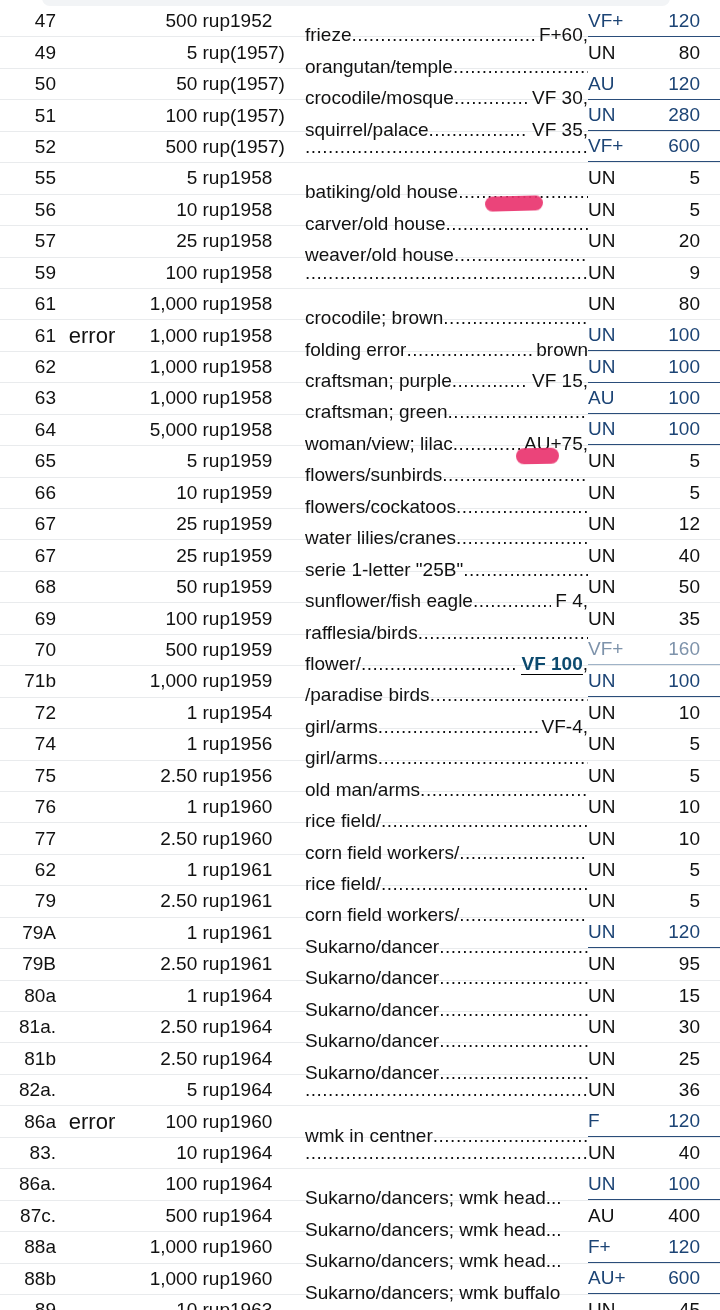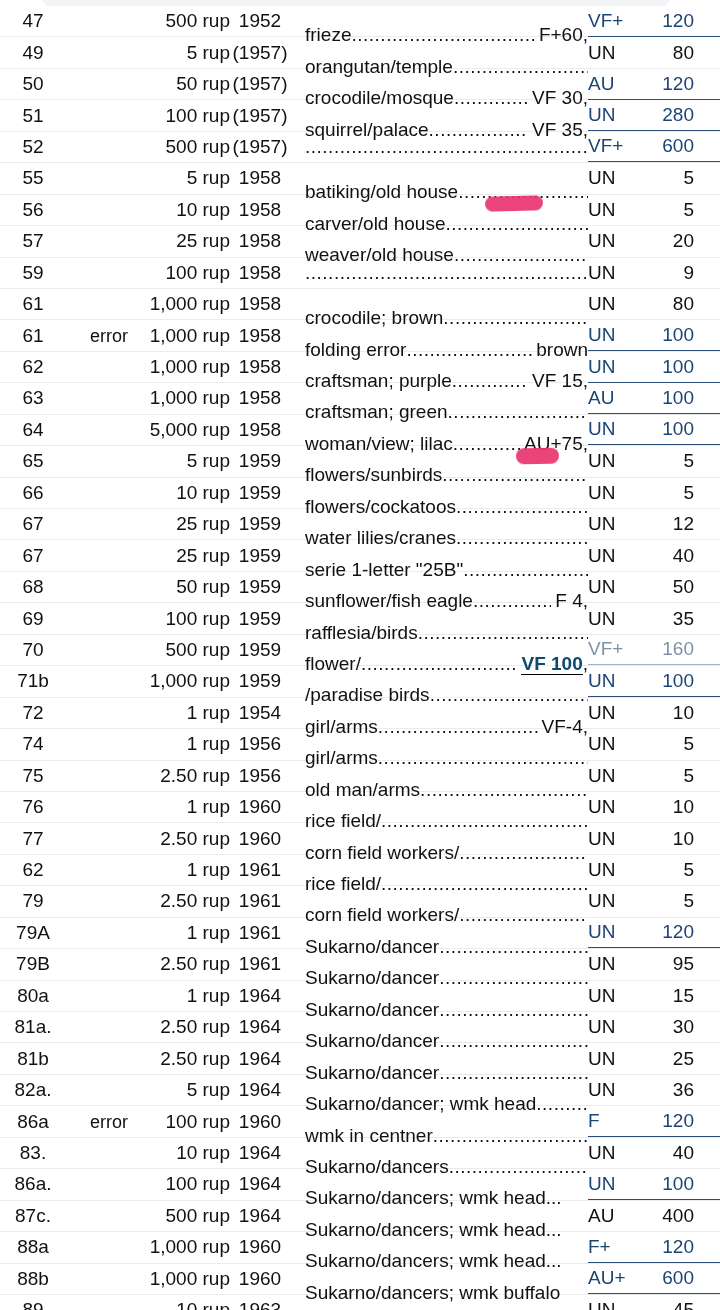--- a/index.html
+++ b/index.html
@@ -52,40 +52,40 @@
     border-bottom: 1px solid #e9ebed;
     font-size: 19px;
     line-height: 30px;
     white-space: nowrap;
   }
 
   .c-num {
     width: 56px;
     padding-left: 10px;
     box-sizing: border-box;
-    text-align: center;
+    text-align: right;
     flex: 0 0 auto;
   }
   .c-err {
     width: 72px;
     box-sizing: border-box;
-    text-align: right;
-    flex: 0 0 auto;
-    font-size: 18px;
+    text-align: center;
+    flex: 0 0 auto;
+    font-size: 22px;
   }
   .c-denom {
     width: 102px;
     box-sizing: border-box;
     text-align: right;
     flex: 0 0 auto;
   }
   .c-year {
     width: 62px;
     box-sizing: border-box;
-    text-align: center;
+    text-align: left;
     padding-right: 2px;
     flex: 0 0 auto;
   }
   .c-desc {
     flex: 1 1 auto;
     box-sizing: border-box;
     padding-left: 13px;
     overflow: hidden;
     position: relative;
     display: flex;
@@ -109,21 +109,21 @@
   .c-grade {
     width: 64px;
     box-sizing: border-box;
     text-align: left;
     flex: 0 0 auto;
   }
   .c-price {
     width: 68px;
     box-sizing: border-box;
     text-align: right;
-    padding-right: 26px;
+    padding-right: 20px;
     flex: 0 0 auto;
   }
 
   
   .link-pair {
     display: flex;
     flex: 0 0 auto;
     text-decoration: none;
     border-bottom: 1.5px solid #2a4d7a;
     color: #1c4475;
@@ -662,21 +662,20 @@
           <div class="c-grade">UN</div>
           <div class="c-price">25</div>
         </div>
       </div>
       <div class="row">
         <div class="c-num">82a.</div>
         <div class="c-err"></div>
         <div class="c-denom">5 rup</div>
         <div class="c-year">1964</div>
         <div class="c-desc">
-          <span class="desc-text">Sukarno/dancer; wmk head</span>
           <span class="desc-dots">..........................................................................................</span>
         </div>
         <div class="plain-pair">
           <div class="c-grade">UN</div>
           <div class="c-price">36</div>
         </div>
       </div>
       <div class="row">
         <div class="c-num">86a</div>
         <div class="c-err">error</div>
@@ -690,21 +689,20 @@
           <div class="c-grade">F</div>
           <div class="c-price">120</div>
         </a>
       </div>
       <div class="row">
         <div class="c-num">83.</div>
         <div class="c-err"></div>
         <div class="c-denom">10 rup</div>
         <div class="c-year">1964</div>
         <div class="c-desc">
-          <span class="desc-text">Sukarno/dancers</span>
           <span class="desc-dots">..........................................................................................</span>
         </div>
         <div class="plain-pair">
           <div class="c-grade">UN</div>
           <div class="c-price">40</div>
         </div>
       </div>
       <div class="row">
         <div class="c-num">86a.</div>
         <div class="c-err"></div>

